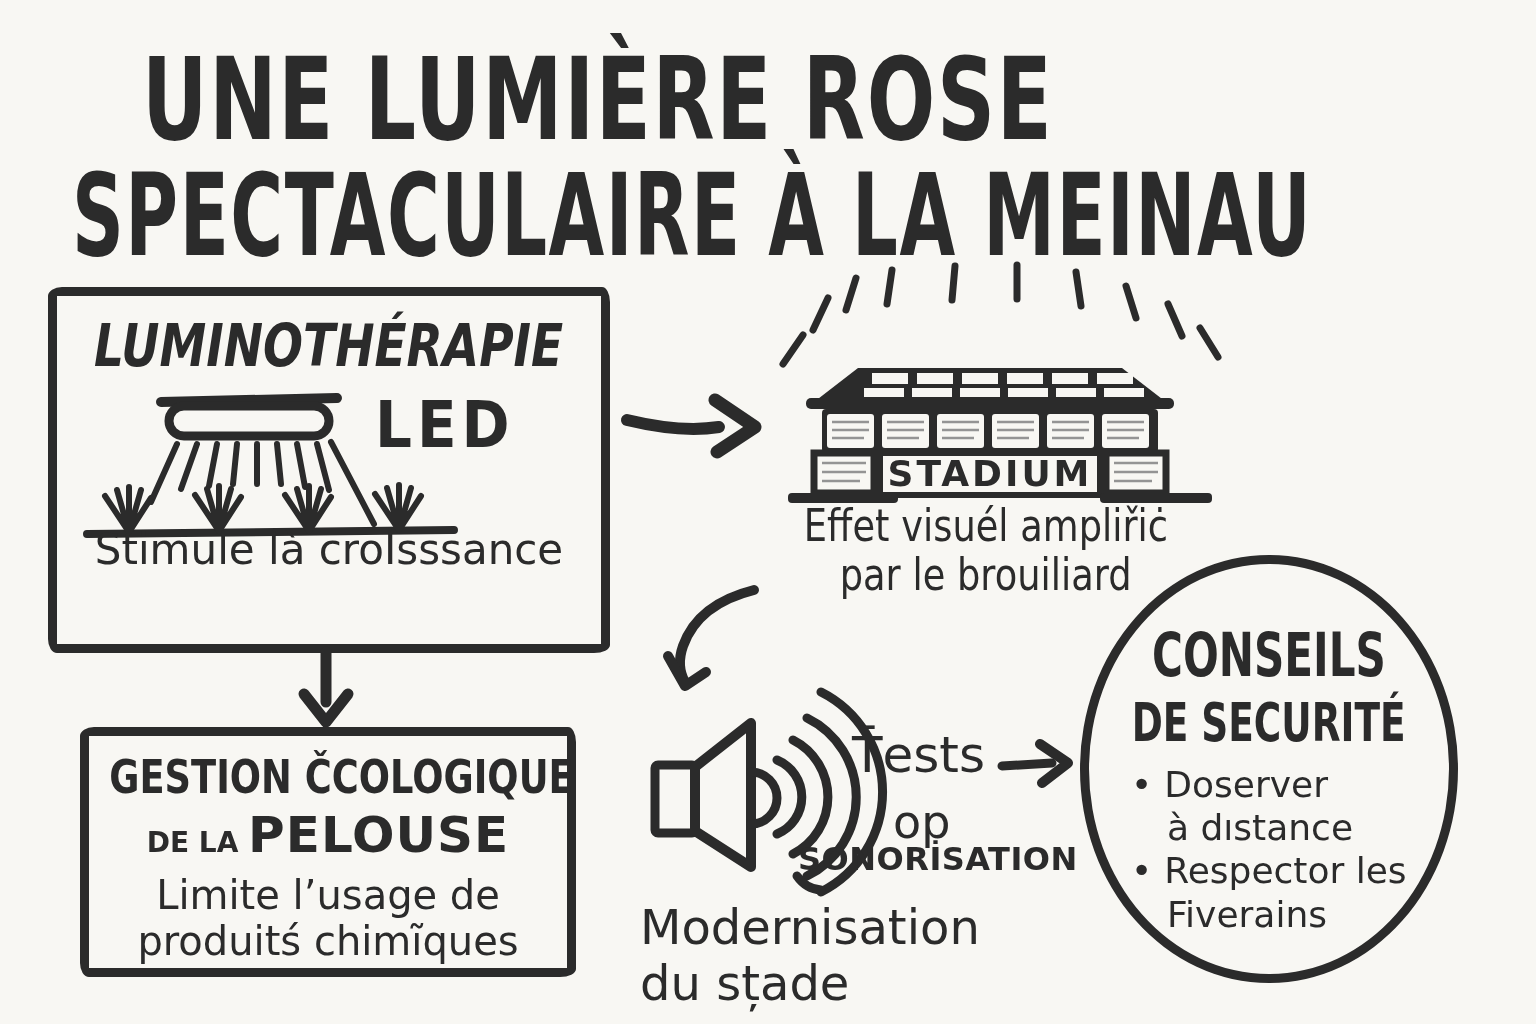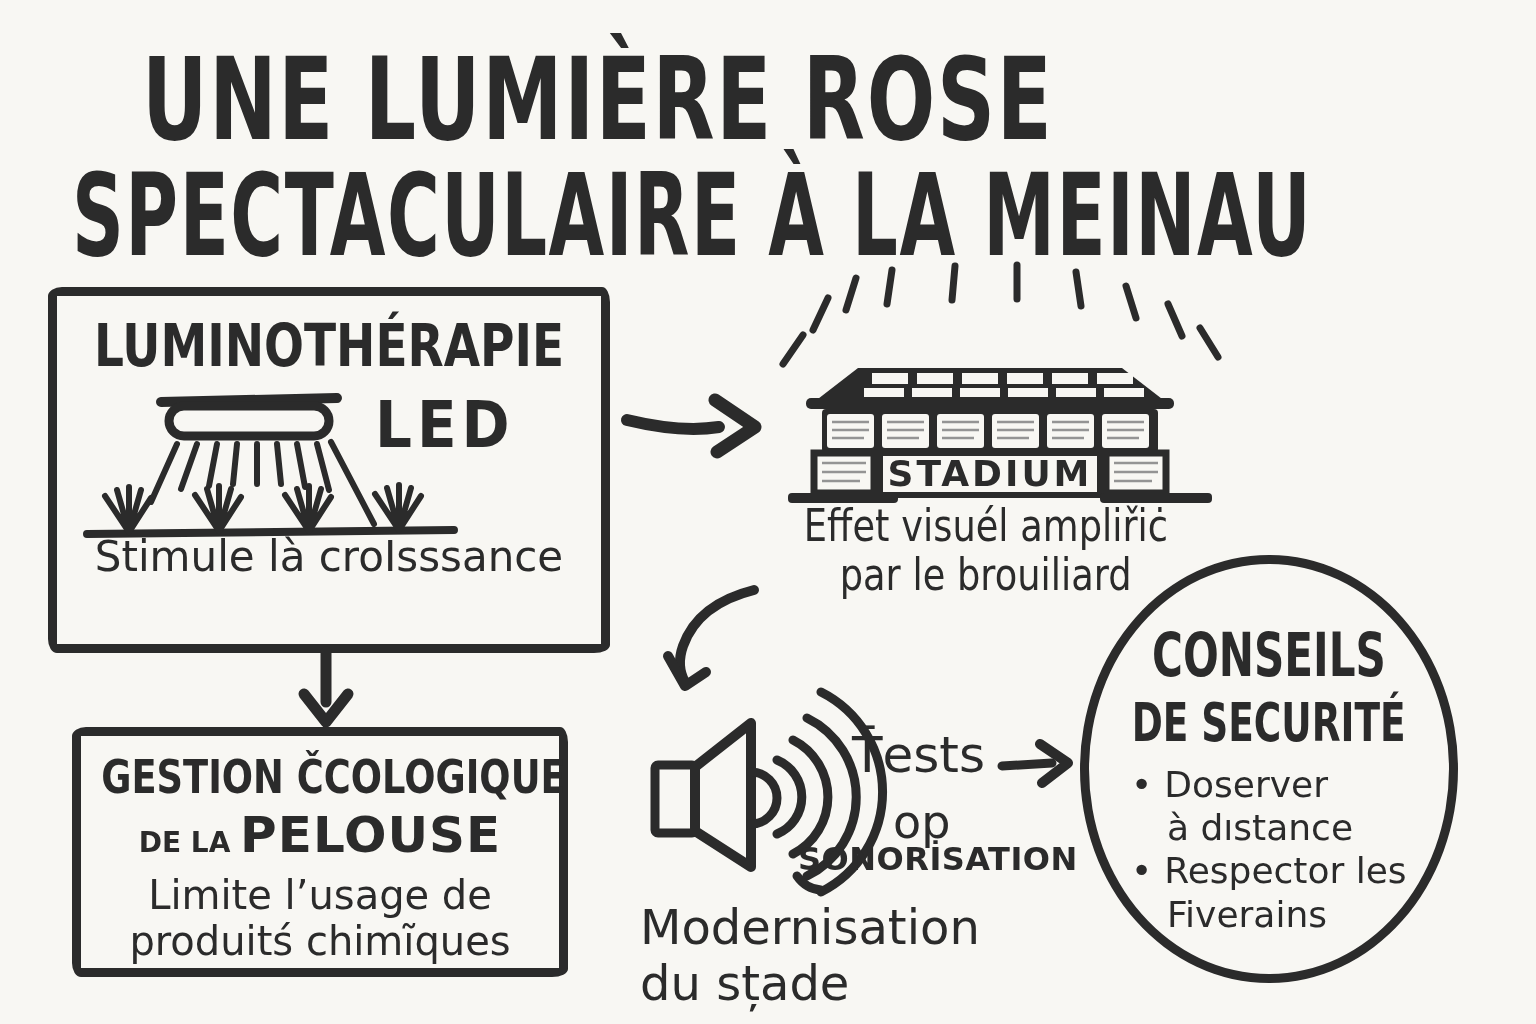--- a/index.html
+++ b/index.html
@@ -24,26 +24,26 @@
   .t1 .cond{transform:scale(.84,1.18);}
   .t2{left:72px;top:150px;font-size:96px;}
   .t2 .cond{transform:scale(.75,1.18);}
 
   
   .sketchbox{
     border:9px solid var(--ink);box-sizing:border-box;background:transparent;
     border-radius:14px 8px 16px 9px / 9px 15px 8px 14px;
   }
   .box-led{left:48px;top:287px;width:562px;height:366px;}
-  .box-led .heading{margin-top:16px;text-align:center;}
+  .box-led .heading{margin-top:16px;text-align:center;font-style:italic;}
   .box-led .heading .condc{font-size:50px;font-weight:700;transform:scale(.94,1.18);}
   .led-label{left:318px;top:92px;font-size:58px;font-weight:700;letter-spacing:5px;transform:scaleY(1.1);transform-origin:left top;}
-  .box-led .caption{left:0;top:236px;width:100%;text-align:center;font-size:42px;line-height:1.2;}
-
-  .box-eco{left:72px;top:727px;width:496px;height:250px;text-align:center;padding-top:14px;}
+  .box-led .caption{left:0;top:229px;width:100%;text-align:center;font-size:42px;line-height:1.2;}
+
+  .box-eco{left:80px;top:727px;width:496px;height:250px;text-align:center;padding-top:14px;}
   .box-eco .l1 .condc{font-size:40px;font-weight:700;transform:scale(.92,1.15);}
   .box-eco .l2{margin-top:10px;}
   .box-eco .l2 .small{font-size:28px;font-weight:700;}
   .box-eco .l2 .big{font-size:50px;font-weight:700;letter-spacing:1px;}
   .box-eco .l3{margin-top:8px;font-size:40px;}
   .box-eco .l4{font-size:40px;}
 
   
   .stadium-caption{left:770px;top:500px;width:432px;text-align:center;}
   .stadium-caption .ln{height:49px;}

